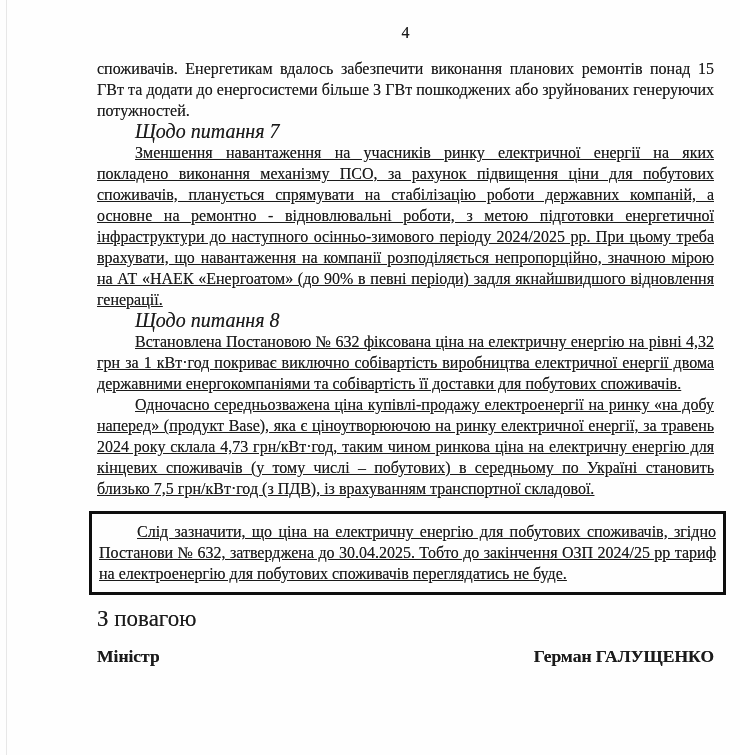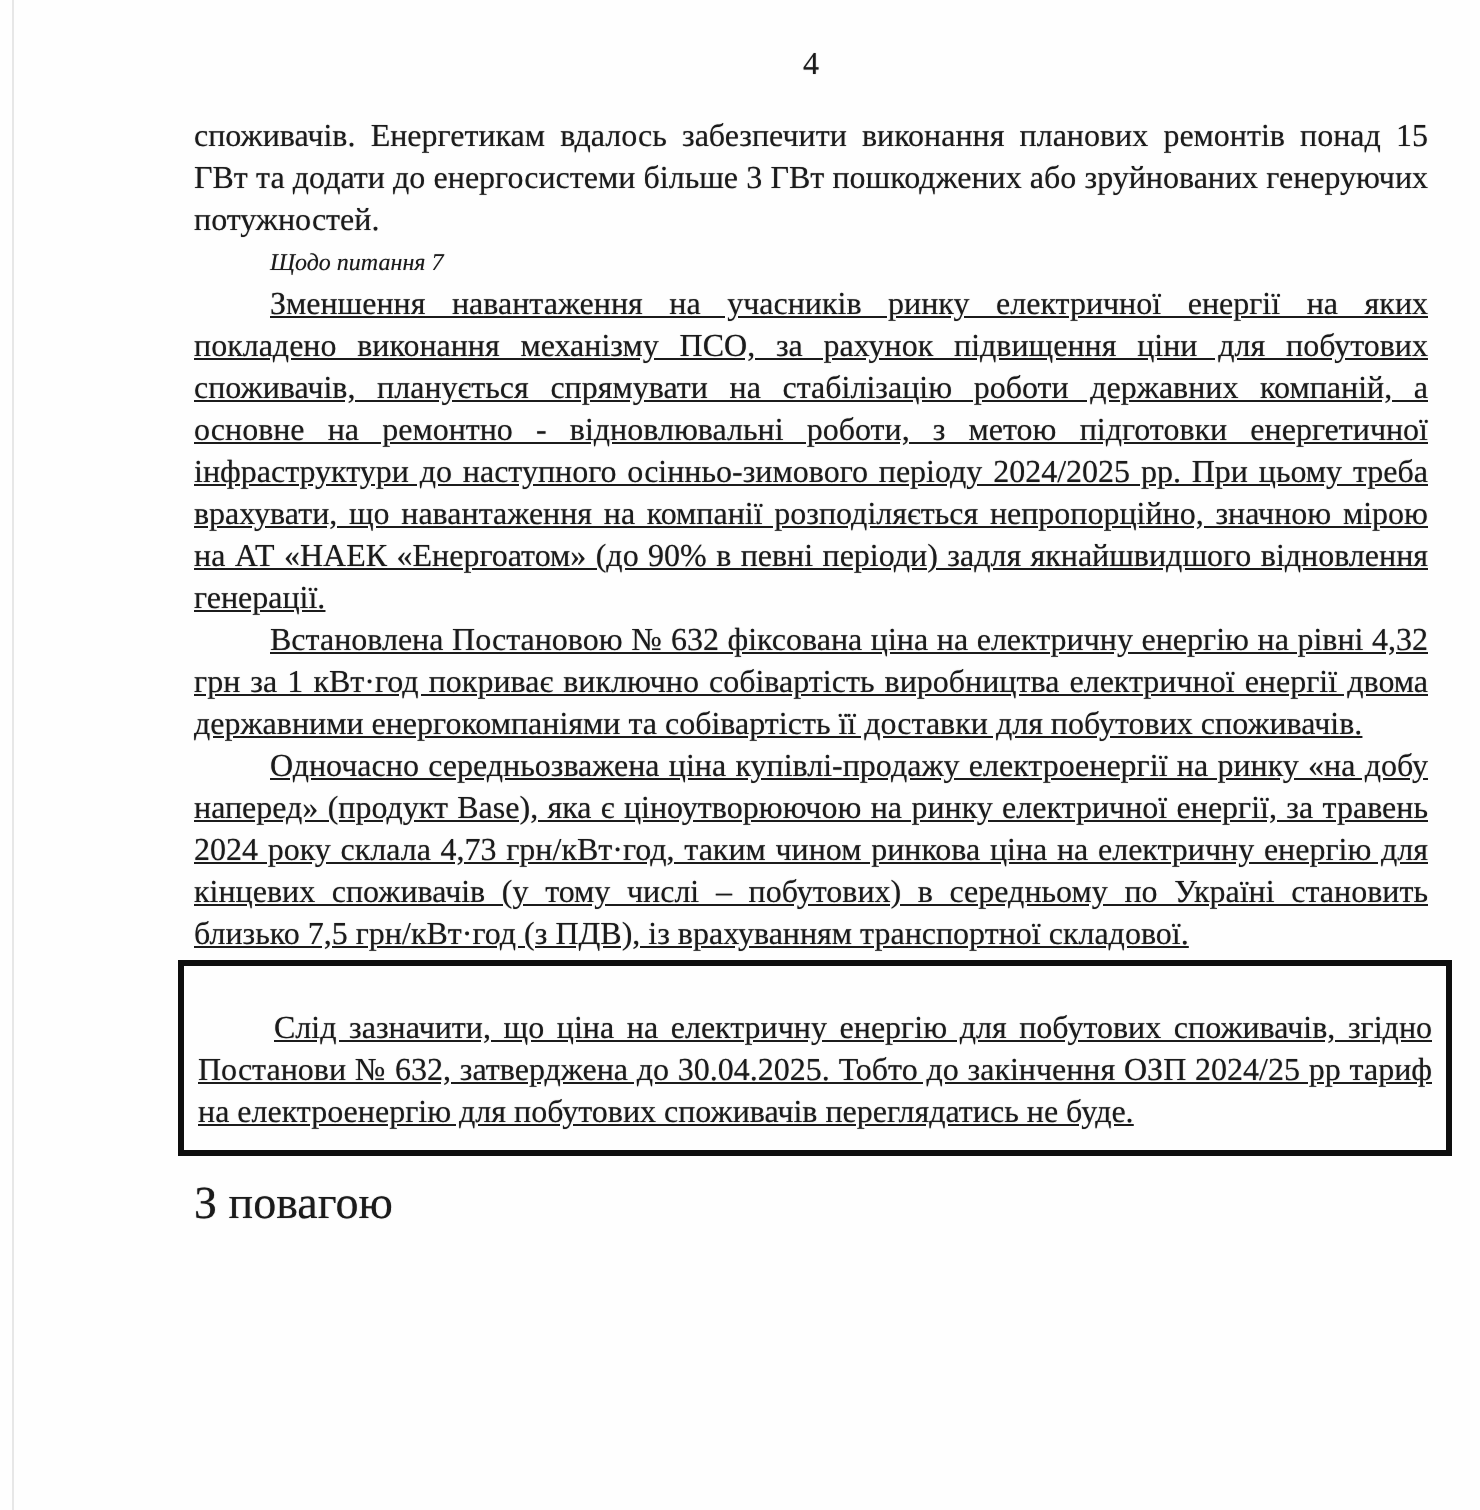--- a/index.html
+++ b/index.html
@@ -40,32 +40,32 @@
     line-height: 21px;
     text-align: justify;
     text-shadow: 0 0 0.5px rgba(0,0,0,0.55);
     margin: 0;
   }
   .para.indent {
     text-indent: 38px;
     text-decoration: underline;
   }
   .section-heading {
-    font-size: 12px;
+    font-size: 20px;
     line-height: 21px;
     font-style: italic;
     text-indent: 38px;
     text-shadow: 0 0 0.4px rgba(0,0,0,0.5);
   }
   .boxed-note {
     border: 3px solid #0e0e0e;
     margin-left: -8px;
     margin-right: -12px;
-    margin-top: 2px;
-    padding: 21px 7px 8px 7px;
+    margin-top: 12px;
+    padding: 7px 7px 8px 7px;
   }
   .closing {
     font-size: 23px;
     line-height: 21px;
     margin-top: 13px;
     text-shadow: 0 0 0.5px rgba(0,0,0,0.55);
   }
   .signature-row {
     display: flex;
     justify-content: space-between;
@@ -84,25 +84,30 @@
 <div class="page">
 
   <div class="page-number">4</div>
 
   <p class="para">споживачів.  Енергетикам вдалось забезпечити виконання планових ремонтів понад 15 ГВт та додати до енергосистеми більше 3 ГВт пошкоджених або зруйнованих генеруючих потужностей.</p>
 
   <div class="section-heading">Щодо питання 7</div>
 
   <p class="para indent">Зменшення навантаження на учасників ринку електричної енергії на яких покладено виконання механізму ПСО, за рахунок підвищення ціни для побутових споживачів, планується спрямувати на стабілізацію роботи державних компаній, а основне на ремонтно - відновлювальні роботи, з метою підготовки енергетичної інфраструктури до наступного осінньо-зимового періоду 2024/2025 рр. При цьому треба врахувати, що навантаження на компанії розподіляється непропорційно, значною мірою на АТ «НАЕК «Енергоатом» (до 90% в певні періоди) задля якнайшвидшого відновлення генерації.</p>
 
+  <div class="section-heading">Щодо питання 8</div>
 
   <p class="para indent">Встановлена Постановою № 632 фіксована ціна на електричну енергію на рівні 4,32 грн за 1 кВт·год покриває виключно собівартість виробництва електричної енергії двома державними енергокомпаніями та собівартість її доставки для побутових споживачів.</p>
 
   <p class="para indent">Одночасно середньозважена ціна купівлі-продажу електроенергії на ринку «на добу наперед» (продукт Base), яка є ціноутворюючою на ринку електричної енергії, за травень 2024 року склала 4,73 грн/кВт·год, таким чином ринкова ціна на електричну енергію для кінцевих споживачів (у тому числі – побутових) в середньому по Україні становить близько 7,5 грн/кВт·год (з ПДВ), із врахуванням транспортної складової.</p>
 
   <div class="boxed-note">
     <p class="para indent">Слід зазначити, що ціна на електричну енергію для побутових споживачів, згідно Постанови № 632, затверджена до 30.04.2025. Тобто до закінчення ОЗП 2024/25 рр тариф на електроенергію для побутових споживачів переглядатись не буде.</p>
   </div>
 
   <div class="closing">З повагою</div>
 
+  <div class="signature-row">
+    <span>Міністр</span>
+    <span>Герман ГАЛУЩЕНКО</span>
+  </div>
 
 </div>
 
 </body></html>

